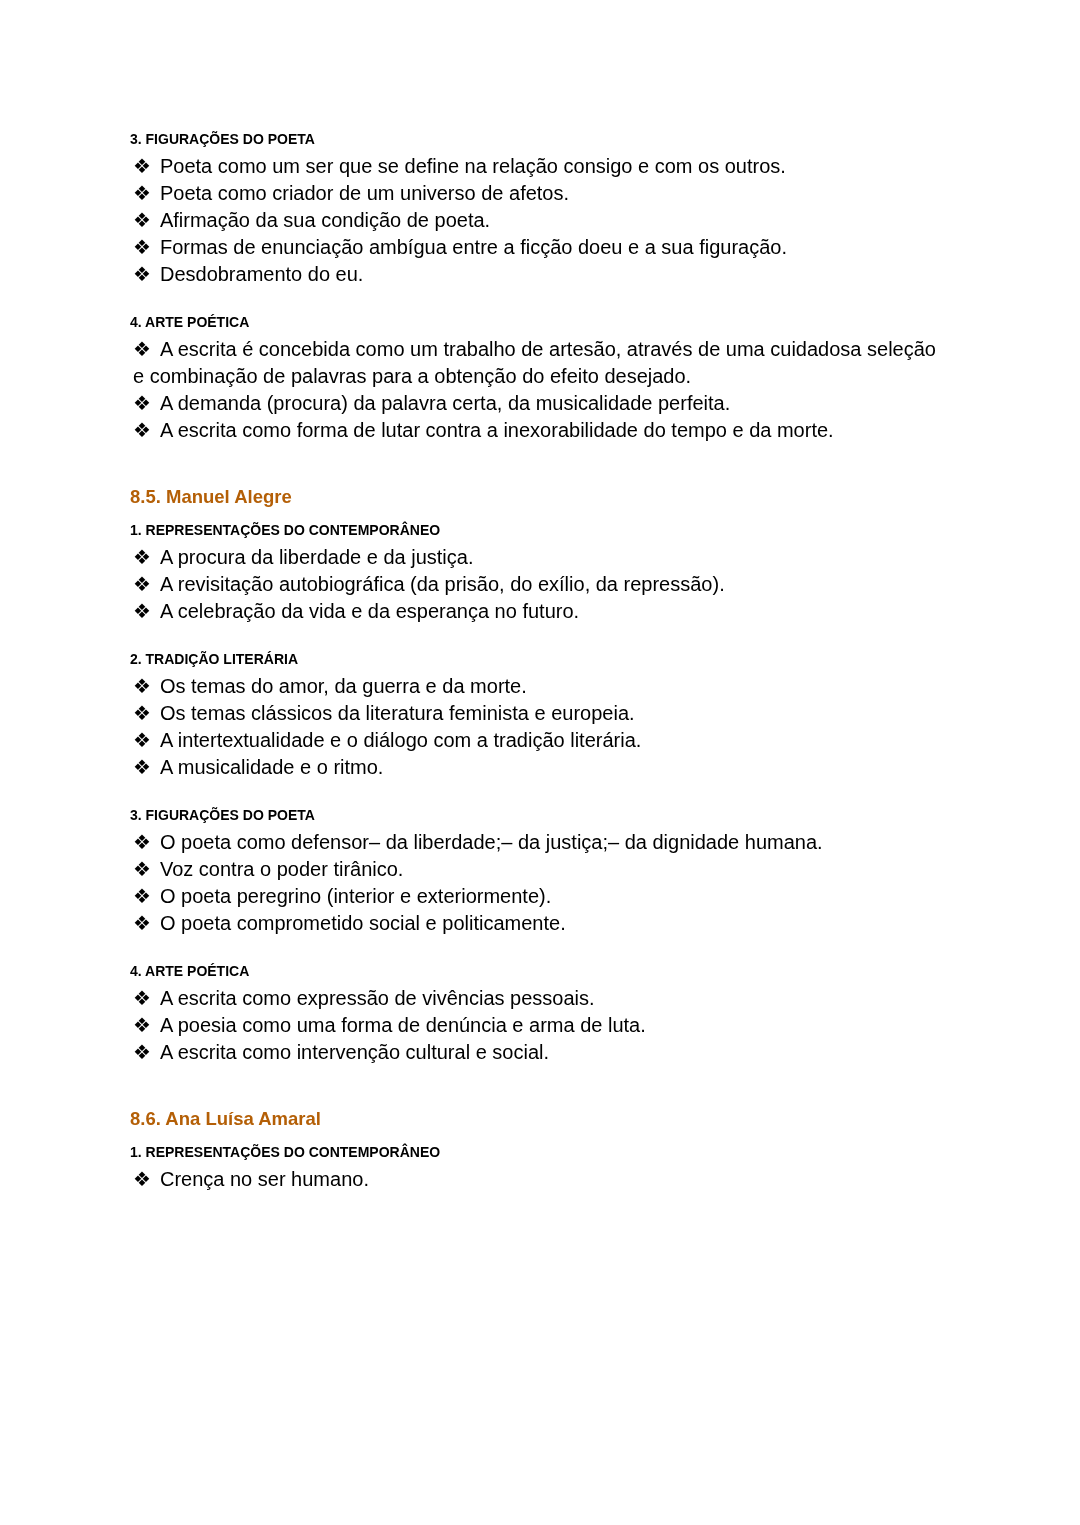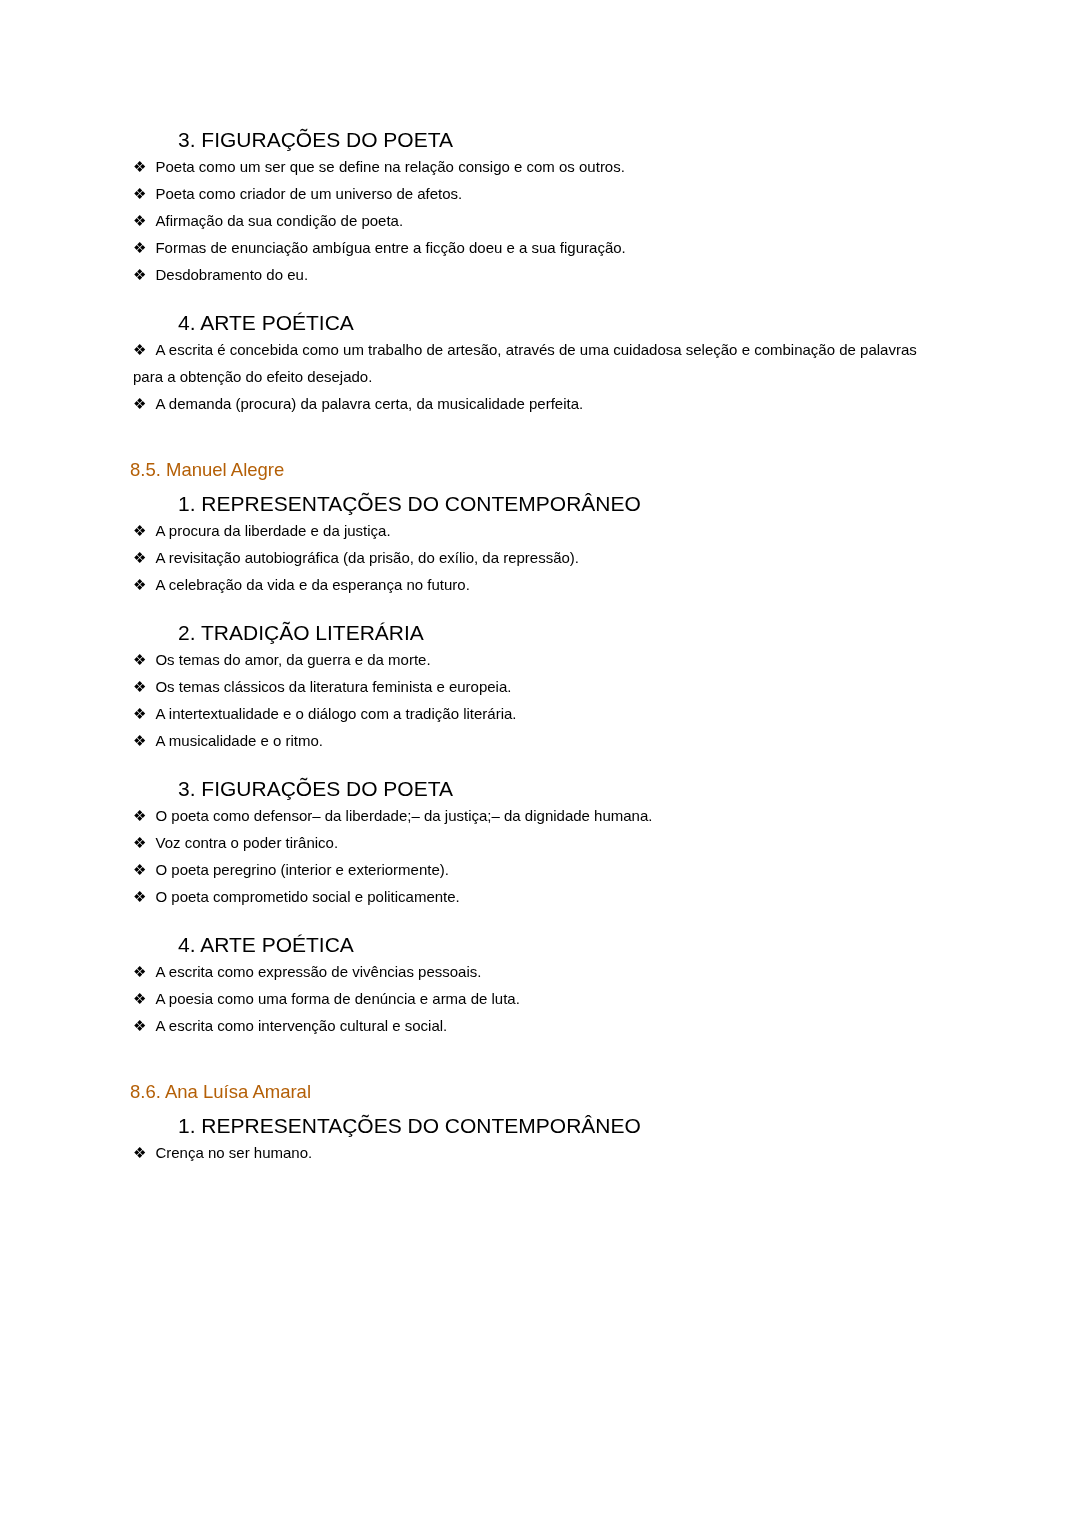--- a/index.html
+++ b/index.html
@@ -12,60 +12,60 @@
     color: var(--text, #000000);
     overflow: hidden;
   }
   .page {
     width: 1080px;
     height: 1525px;
     padding: 126px 130px 40px 130px;
     background: var(--bg, #ffffff);
   }
   .num-heading {
-    font-size: 21px;
-    font-weight: normal;
+    font-size: 14px;
+    font-weight: bold;
     line-height: 27px;
     margin-top: 21px;
     white-space: nowrap;
-    margin-left: 48px;
   }
   .num-heading.first { margin-top: 0; }
   .sub-heading {
     color: var(--accent, #b45f06);
     font-size: 18.5px;
-    font-weight: normal;
+    font-weight: bold;
     line-height: 31px;
     margin-top: 37px;
     margin-bottom: 5px;
     white-space: nowrap;
   }
   .sub-heading + .num-heading { margin-top: 0; }
   .li {
-    font-size: 15px;
+    font-size: 20px;
     line-height: 27px;
     padding-left: 3px;
   }
   .bullet { margin-right: 9px; }
 </style>
 </head>
 <body>
 
 <div class="page">
 
   <h3 class="num-heading first">3. FIGURAÇÕES DO POETA</h3>
   <p class="li"><span class="bullet">❖</span><span>Poeta como um ser que se define na relação consigo e com os outros.</span></p>
   <p class="li"><span class="bullet">❖</span><span>Poeta como criador de um universo de afetos.</span></p>
   <p class="li"><span class="bullet">❖</span><span>Afirmação da sua condição de poeta.</span></p>
   <p class="li"><span class="bullet">❖</span><span>Formas de enunciação ambígua entre a ficção doeu e a sua figuração.</span></p>
   <p class="li"><span class="bullet">❖</span><span>Desdobramento do eu.</span></p>
 
   <h3 class="num-heading">4. ARTE POÉTICA</h3>
   <p class="li"><span class="bullet">❖</span><span>A escrita é concebida como um trabalho de artesão, através de uma cuidadosa seleção e combinação de palavras para a obtenção do efeito desejado.</span></p>
   <p class="li"><span class="bullet">❖</span><span>A demanda (procura) da palavra certa, da musicalidade perfeita.</span></p>
+  <p class="li"><span class="bullet">❖</span><span>A escrita como forma de lutar contra a inexorabilidade do tempo e da morte.</span></p>
 
   <h2 class="sub-heading">8.5. Manuel Alegre</h2>
 
   <h3 class="num-heading">1. REPRESENTAÇÕES DO CONTEMPORÂNEO</h3>
   <p class="li"><span class="bullet">❖</span><span>A procura da liberdade e da justiça.</span></p>
   <p class="li"><span class="bullet">❖</span><span>A revisitação autobiográfica (da prisão, do exílio, da repressão).</span></p>
   <p class="li"><span class="bullet">❖</span><span>A celebração da vida e da esperança no futuro.</span></p>
 
   <h3 class="num-heading">2. TRADIÇÃO LITERÁRIA</h3>
   <p class="li"><span class="bullet">❖</span><span>Os temas do amor, da guerra e da morte.</span></p>

